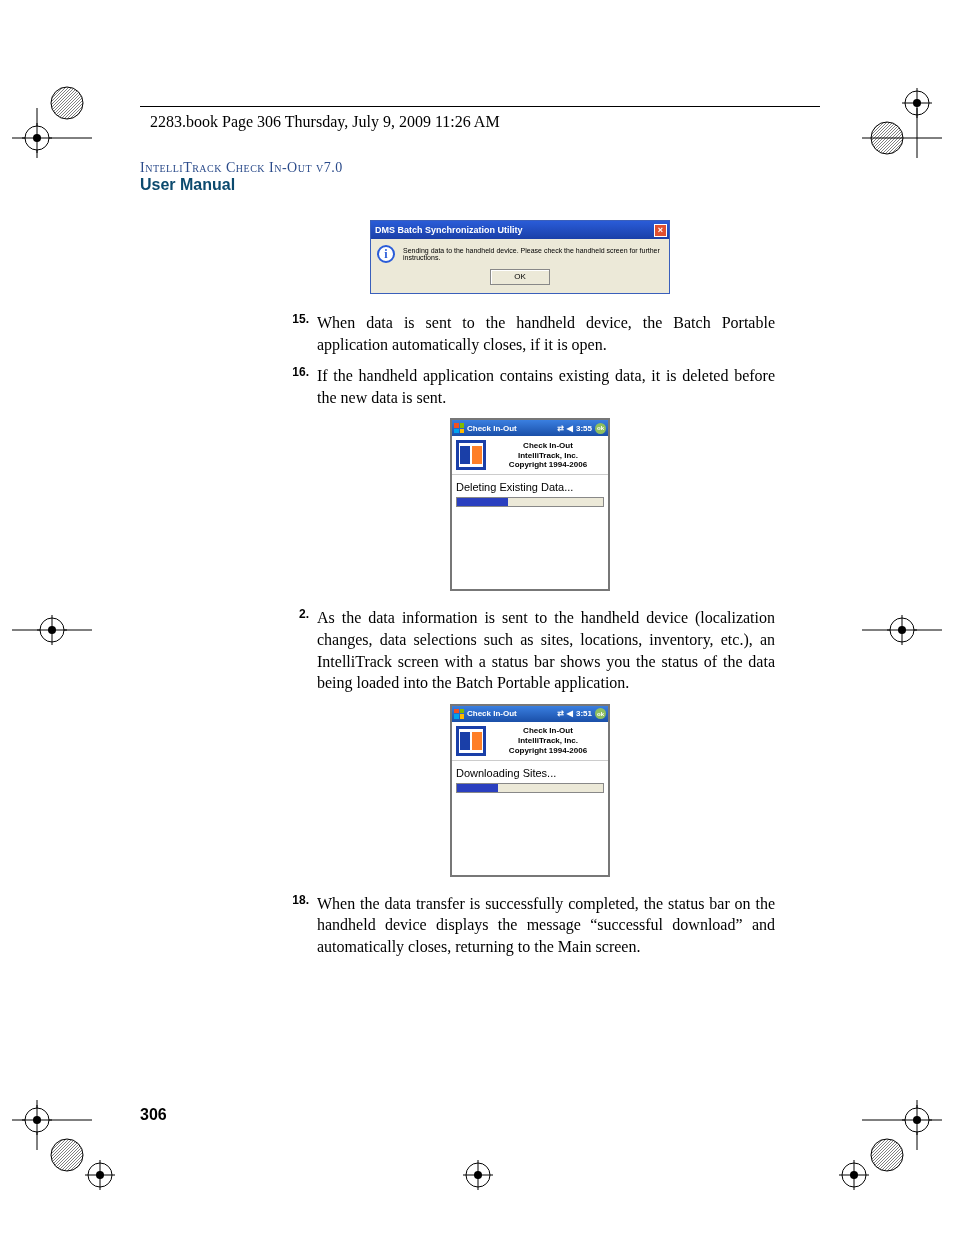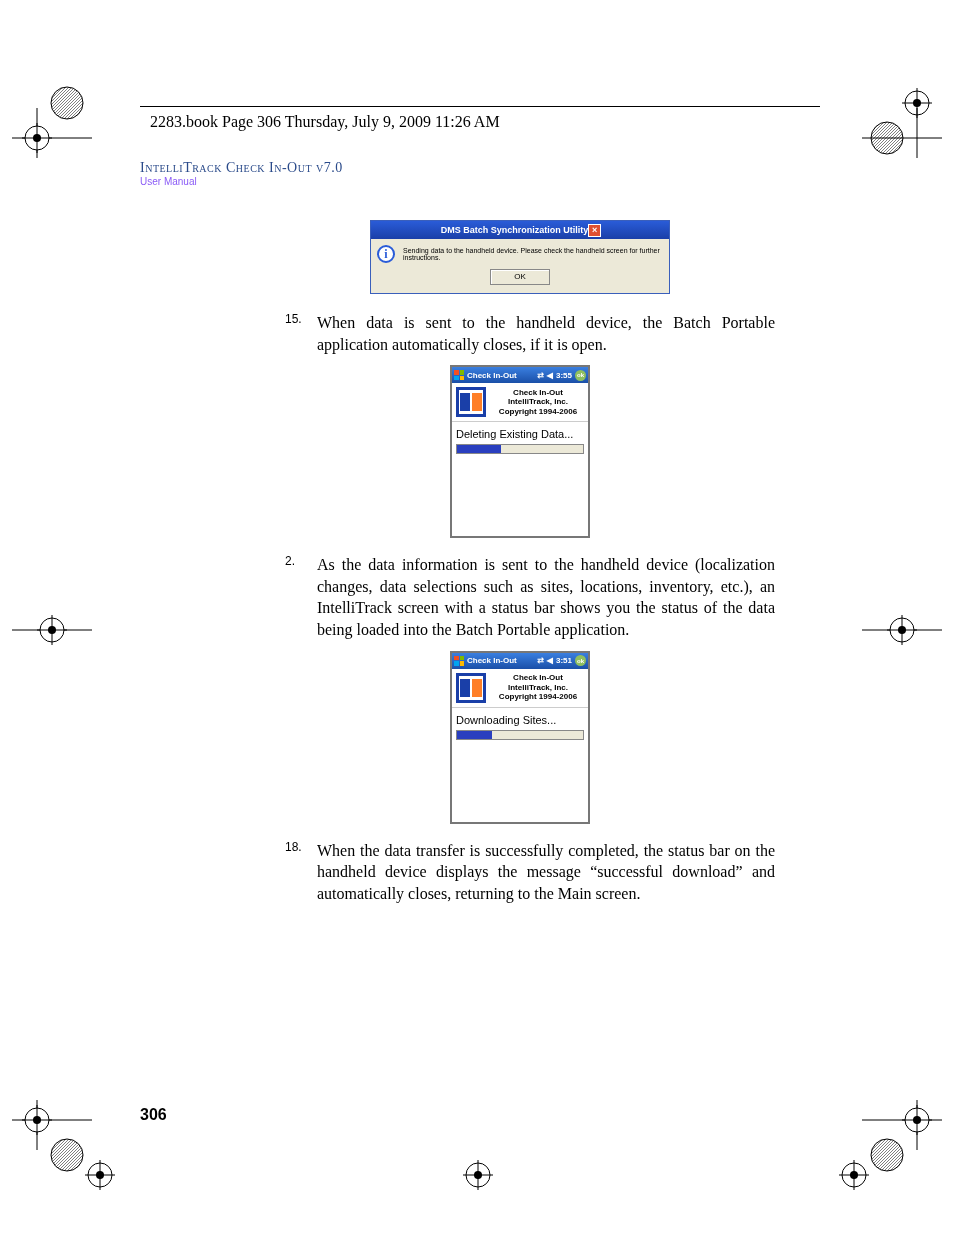--- a/index.html
+++ b/index.html
@@ -7,38 +7,38 @@
   .page { position: absolute; left: 0; top: 0; width: 954px; height: 1235px; }
 
   .regmark { position: absolute; width: 80px; height: 80px; }
   .regmark svg { width: 100%; height: 100%; }
 
   .header-line { position: absolute; left: 140px; top: 106px; width: 680px; border-top: 1px solid #000; }
   .header-text { position: absolute; left: 150px; top: 113px; font-size: 16px; font-family: "Times New Roman", serif; }
 
   .title-block { position: absolute; left: 140px; top: 160px; }
   .title-main { font-size: 14px; font-variant: small-caps; color: #2a4a8a; letter-spacing: 0.5px; }
-  .title-sub { font-size: 10px; color: #8b5cf6; font-family: Verdana, Arial, sans-serif; font-weight: normal; }
+  .title-sub { font-size: 16px; color: #0c4a6e; font-family: Verdana, Arial, sans-serif; font-weight: bold; }
 
   .content { position: absolute; left: 285px; top: 220px; width: 490px; }
 
   .dialog1 { position: relative; left: 85px; width: 300px; border: 1px solid #3a5fbb; background: #ece9d8; font-family: Tahoma, sans-serif; margin-bottom: 18px; }
-  .dialog1 .tbar { height: 18px; background: linear-gradient(#2a5cd8,#1a3fa8); color: #fff; font-size: 9px; font-weight: bold; display: flex; align-items: center; justify-content: center; padding: 0 2px 0 4px; }
+  .dialog1 .tbar { height: 18px; background: linear-gradient(#2a5cd8,#1a3fa8); color: #fff; font-size: 9px; font-weight: bold; display: flex; align-items: center; justify-content: space-between; padding: 0 2px 0 4px; }
   .dialog1 .tbar .xbtn { width: 13px; height: 13px; background: #e05030; border: 1px solid #fff; color: #fff; font-size: 9px; line-height: 11px; text-align: center; }
   .dialog1 .body { padding: 6px 6px 8px 6px; display: flex; flex-direction: column; align-items: center; }
   .dialog1 .row { display: flex; align-items: center; gap: 8px; width: 100%; }
   .dialog1 .info-icon { width: 18px; height: 18px; border-radius: 50%; border: 2px solid #2a5cd8; color: #2a5cd8; background:#fff; font-family: Georgia, serif; font-weight: bold; font-size: 12px; display: flex; align-items: center; justify-content: center; }
   .dialog1 .msg { font-size: 7px; font-family: Tahoma, sans-serif; flex: 1; }
   .dialog1 .okbtn { margin-top: 6px; width: 60px; height: 16px; font-size: 8px; border: 1px solid #888; background: #ece9d8; text-align: center; line-height: 14px; box-shadow: 1px 1px 0 #fff inset; }
 
   .step { display: flex; margin-bottom: 10px; }
-  .step-num { width: 32px; font-family: Verdana, Arial, sans-serif; font-size: 12px; font-weight: normal; padding-right: 8px; flex-shrink: 0; }
+  .step-num { width: 32px; text-align: right; font-family: Verdana, Arial, sans-serif; font-size: 12px; font-weight: bold; padding-right: 8px; flex-shrink: 0; }
   .step-txt { font-size: 16px; line-height: 1.35; font-family: "Times New Roman", serif; text-align: justify; }
 
-  .handheld { position: relative; left: 165px; width: 140px; border: 2px solid #777; background: #fff; margin: 8px 0 16px 0; font-family: Tahoma, sans-serif; }
+  .handheld { position: relative; left: 165px; width: 160px; border: 2px solid #777; background: #fff; margin: 8px 0 16px 0; font-family: Tahoma, sans-serif; }
   .handheld .hbar { height: 16px; background: linear-gradient(#3a7fe0,#1a4fa8); color: #fff; font-size: 8px; font-weight: bold; display: flex; align-items: center; justify-content: space-between; padding: 0 2px; }
   .handheld .hbar .right { display: flex; align-items: center; gap: 3px; }
   .handheld .hbar .okcirc { width: 11px; height: 11px; border-radius: 50%; background: #8fbf5f; color: #fff; font-size: 6px; display: flex; align-items: center; justify-content: center; }
   .handheld .banner { display: flex; align-items: center; padding: 4px; border-bottom: 1px solid #ccc; gap:6px; }
   .handheld .itlogo { width: 30px; height: 30px; border: 3px solid #1a3fa8; display: flex; }
   .handheld .itlogo .bar { width: 10px; background: #1a3fa8; margin: 3px 1px; }
   .handheld .itlogo .bar.o { width: 10px; background: #ff7f27; margin: 3px 1px; }
   .handheld .btxt { font-size: 8px; font-weight: bold; text-align: center; line-height: 1.2; flex:1; }
   .handheld .status { font-size: 11px; padding: 6px 4px 2px 4px; }
   .handheld .progress { margin: 2px 4px; height: 10px; border: 1px solid #888; background: #ece9d8; position: relative; }
@@ -150,20 +150,24 @@
         </div>
         <div class="okbtn">OK</div>
       </div>
     </div>
 
     <div class="step">
       <div class="step-num">15.</div>
       <div class="step-txt">When data is sent to the handheld device, the Batch Portable application automatically closes, if it is open.</div>
     </div>
 
+    <div class="step">
+      <div class="step-num">16.</div>
+      <div class="step-txt">If the handheld application contains existing data, it is deleted before the new data is sent.</div>
+    </div>
 
     <div class="handheld">
       <div class="hbar">
         <span style="display:flex;align-items:center;">
             <span class="winflag">
               <span></span>
               <span></span>
               <span></span>
               <span></span>
             </span>

